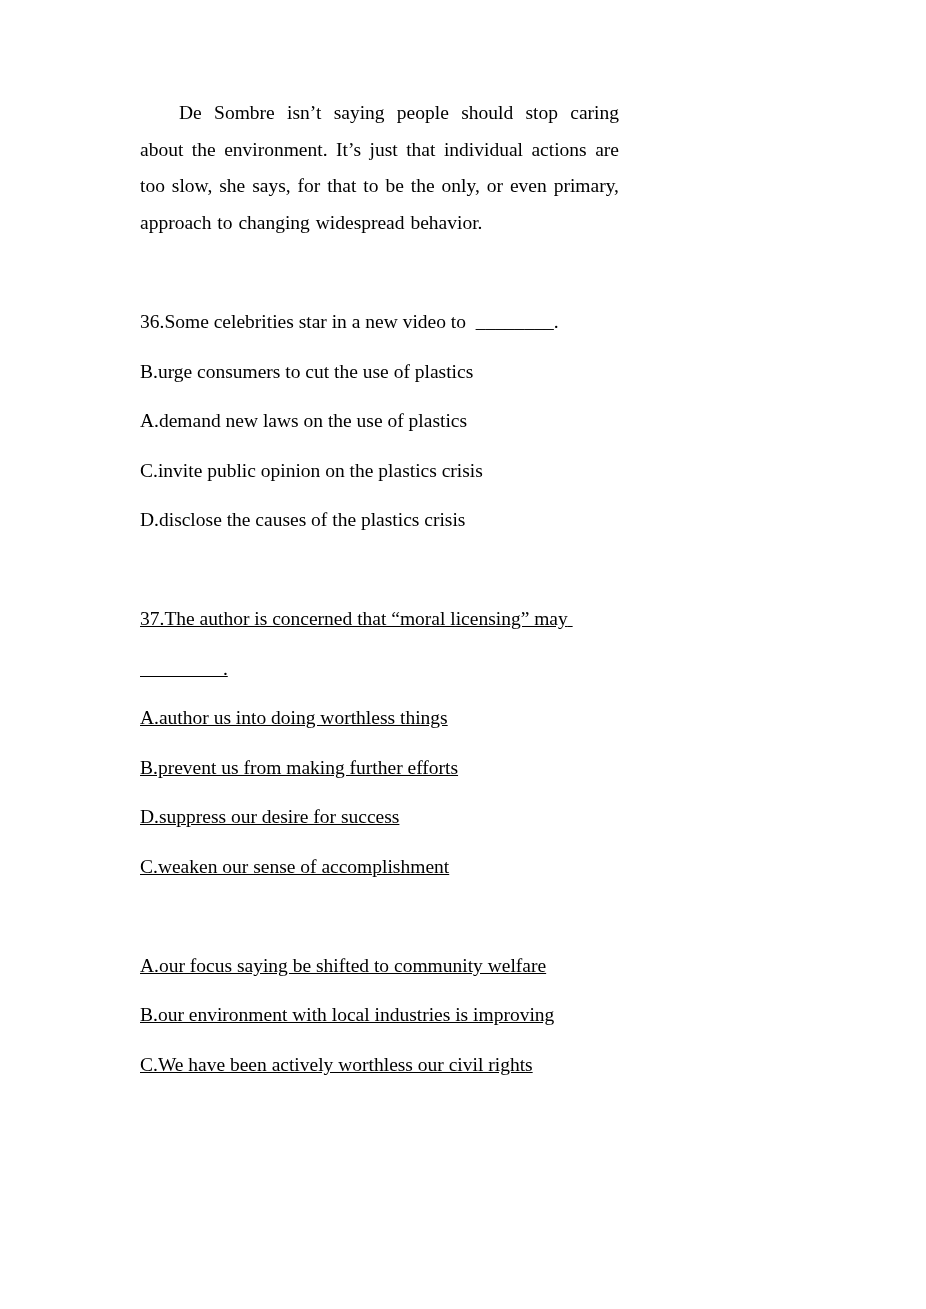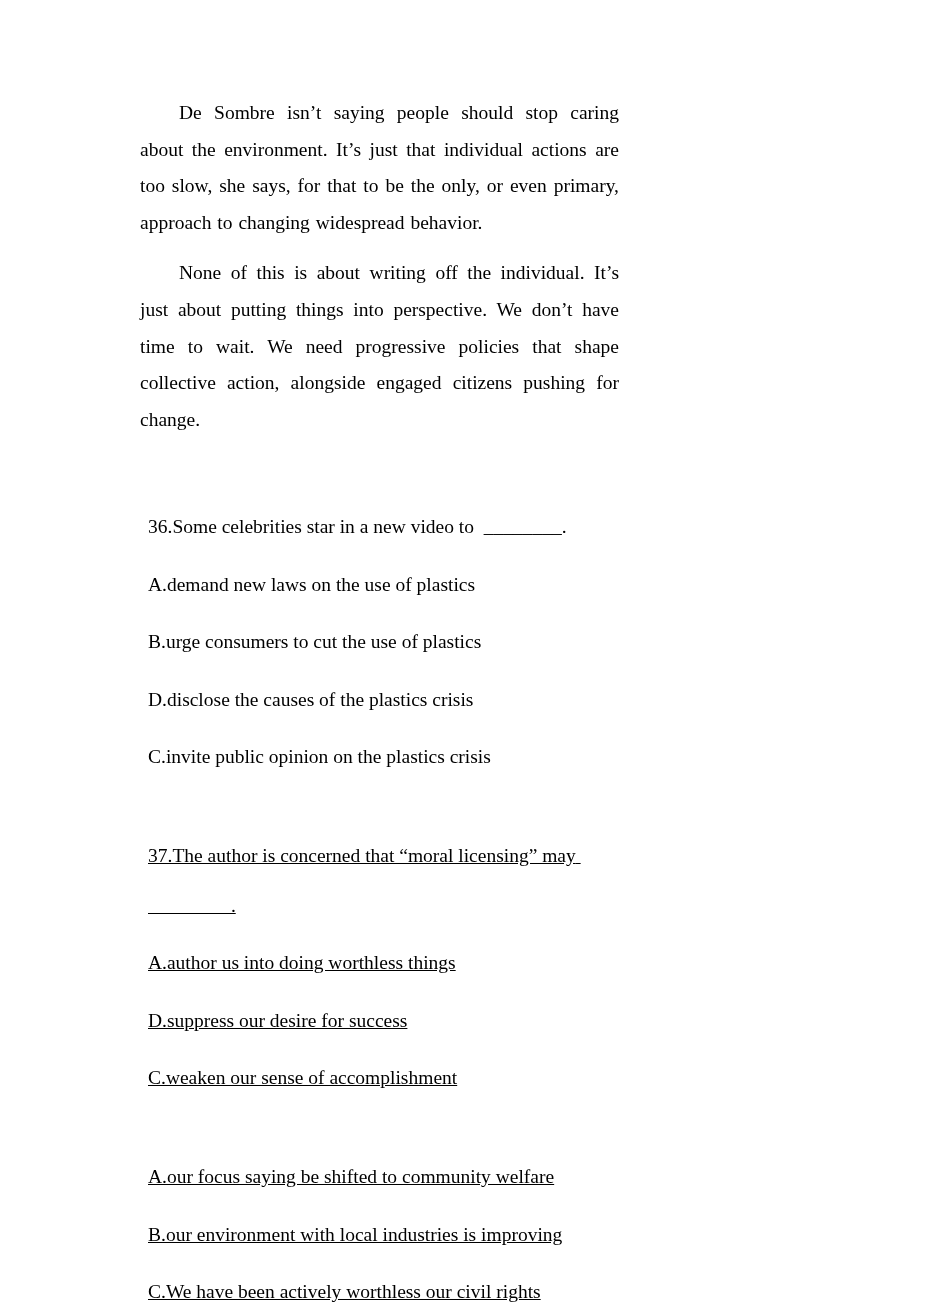--- a/index.html
+++ b/index.html
@@ -37,48 +37,48 @@
   .question {
     margin: 0;
   }
   .question + .question {
     margin-top: 49.5px;
     text-decoration: underline;
   }
   .q-line {
     font-size: 19.5px;
     line-height: 49.5px;
-    margin: 8px;
+    margin: 0;
     white-space: pre-wrap;
   }
 </style>
 </head>
 <body>
 
 <div class="page">
   <div class="content">
 
     <section class="passage">
       <p>De Sombre isn’t saying people should stop caring about the environment. It’s just that individual actions are too slow, she says, for that to be the only, or even primary, approach to changing widespread behavior.</p>
-      <p>None of this is about writing off the individual. It’s just about putting things into perspective. We don’t have time to wait. We need progressive policies that shape collective action, alongside engaged citizens pushing for change.</p>
     </section>
 
     <section class="questions">
 
       <div class="question">
         <p class="q-line">36.Some celebrities star in a new video to &nbsp;________.</p>
+        <p class="q-line">B.urge consumers to cut the use of plastics</p>
         <p class="q-line">A.demand new laws on the use of plastics</p>
-        <p class="q-line">B.urge consumers to cut the use of plastics</p>
+        <p class="q-line">C.invite public opinion on the plastics crisis</p>
         <p class="q-line">D.disclose the causes of the plastics crisis</p>
-        <p class="q-line">C.invite public opinion on the plastics crisis</p>
       </div>
 
       <div class="question">
         <p class="q-line">37.The author is concerned that “moral licensing” may &nbsp;________.</p>
         <p class="q-line">A.author us into doing worthless things</p>
+        <p class="q-line">B.prevent us from making further efforts</p>
         <p class="q-line">D.suppress our desire for success</p>
         <p class="q-line">C.weaken our sense of accomplishment</p>
       </div>
 
       <div class="question">
         <p class="q-line">A.our focus saying be shifted to community welfare</p>
         <p class="q-line">B.our environment with local industries is improving</p>
         <p class="q-line">C.We have been actively worthless our civil rights</p>
       </div>
 

